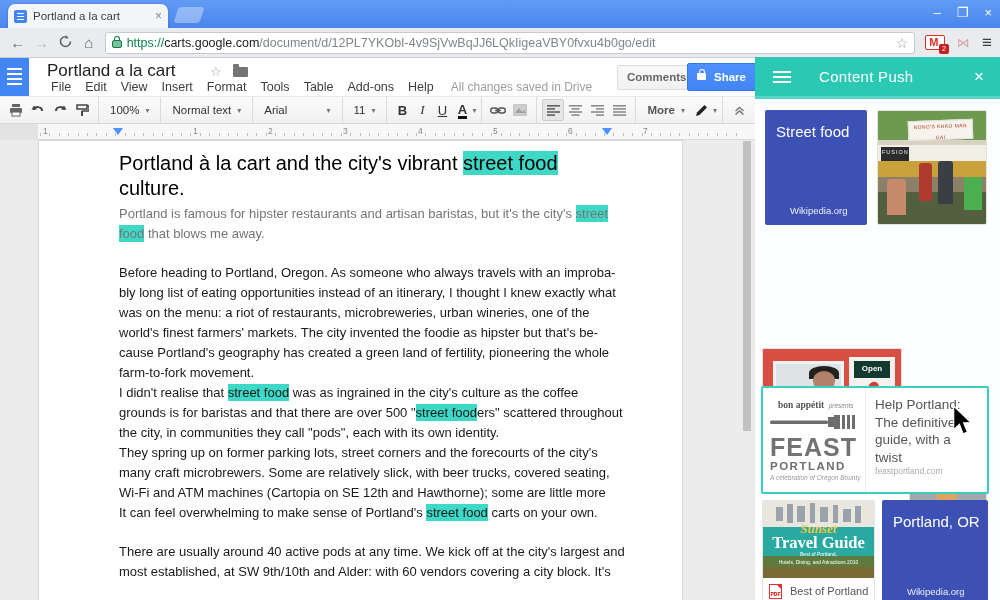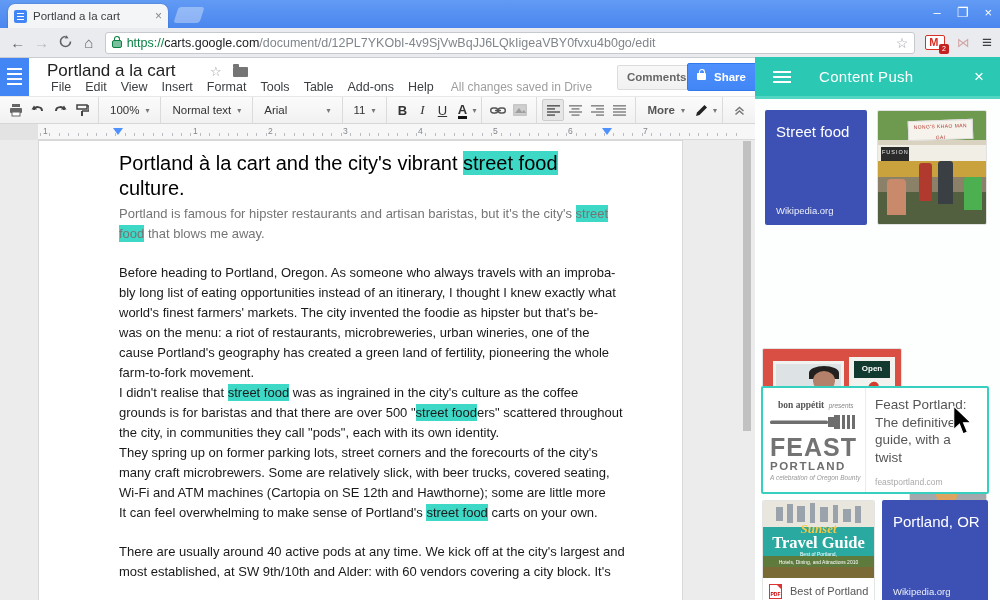--- a/index.html
+++ b/index.html
@@ -113,21 +113,21 @@
   .panel-hdr { position:absolute; left:0; top:0; width:245px; height:42px; background:#2BC8B3;
     border-bottom:3px solid #52D5C3; display:flex; align-items:center; }
   .p-burger { width:18px; height:12px; margin-left:18px; cursor:pointer;
     background:linear-gradient(#fff 0 2px,transparent 2px 5px,#fff 5px 7px,transparent 7px 10px,#fff 10px 12px); }
   .p-title { color:#fff; font-size:15px; margin-left:28px; letter-spacing:.3px; }
   .p-close { margin-left:auto; margin-right:16px; color:#fff; font-size:17px; cursor:pointer; }
   .cards { position:absolute; left:0; top:45px; width:245px; height:498px; }
   .card { position:absolute; border-radius:2px; overflow:hidden; cursor:pointer; }
   .card-indigo { background:#3D51B5; color:#fff; }
   .ci-title { font-size:15px; padding:12px 0 0 11px; line-height:19px; }
-  .ci-src { position:absolute; left:11px; bottom:9px; font-size:9.5px; color:rgba(255,255,255,.9); }
+  .ci-src { position:absolute; left:25px; bottom:9px; font-size:9.5px; color:rgba(255,255,255,.9); }
 
   
   .ph { border:1px solid #E2E2E2; }
   .ph-cart { background:linear-gradient(#6E9A50 0 26%, #D9D2C0 26% 30%, #F1EEE6 30% 44%, #C9A23E 44% 58%, #8A8168 58% 72%, #53603F 72% 100%); position:relative; }
   .ph-cart .banner { position:absolute; left:28%; top:8%; width:60%; height:18%; background:#F5F3EC;
     color:#B23B2E; font-size:5px; text-align:center; line-height:2.2; letter-spacing:.4px; transform:rotate(-2deg); border:1px solid #DDD; }
   .ph-cart .fusion { position:absolute; left:3%; top:32%; width:26%; height:12%; background:#2B2B2B;
     color:#EEE; font-size:5.5px; text-align:center; line-height:1.9; letter-spacing:1px; }
   .ph-cart .p1 { position:absolute; left:38%; top:46%; width:12%; height:34%; background:#B03A2E; border-radius:3px 3px 0 0; }
   .ph-cart .p2 { position:absolute; left:56%; top:44%; width:13%; height:38%; background:#3A3F44; border-radius:3px 3px 0 0; }
@@ -157,21 +157,21 @@
   .card-feast { background:#fff; border:2px solid #35D0C0; display:flex; }
   .feast-logo { width:46%; border-right:1px solid #ECECEC; padding:6px 4px 4px 7px; color:#6E6E6E; position:relative; }
   .fl-top { font-family:"Liberation Serif",serif; font-weight:bold; font-size:9.5px; color:#555;padding-left:8px; }
   .fl-presents { font-style:italic; font-size:6.5px; color:#888; }
   .fl-fork { margin:3px 0 2px 0; }
   .fl-feast { font-size:25px; font-weight:800; letter-spacing:1px; color:#737373; line-height:1; }
   .fl-portland { font-size:11.5px; font-weight:800; letter-spacing:1.5px; color:#6E6E6E; }
   .fl-script { font-style:italic; font-size:6.5px; color:#999; margin-top:2px; }
   .feast-txt { flex:1; padding:8px 6px 6px 9px; position:relative; }
   .ft-title { font-size:13.5px; color:#555; line-height:17.5px; }
-  .ft-src { position:absolute; left:9px; bottom:5px; font-size:8.5px; color:#AAA; }
+  .ft-src { position:absolute; left:9px; bottom:16px; font-size:8.5px; color:#AAA; }
 
   .card-sunset { background:#fff; border:1px solid #E4E4E4; }
   .sunset-img { position:relative; width:100%; height:74%; background:linear-gradient(#E9E6DE 0 34%, #2AA9A0 34% 72%, #5E7A3C 72% 86%, #7A6A35 86% 100%); overflow:hidden; }
   .sk { position:absolute; top:8%; background:#9AA3AB; }
   .sunset-word { position:absolute; left:50%; transform:translateX(-50%); top:26%; font-family:"Liberation Serif",serif;
     font-style:italic; font-weight:bold; color:#F5C945; font-size:13px; white-space:nowrap; }
   .tg-word { position:absolute; left:50%; transform:translateX(-50%); top:42%; font-family:"Liberation Serif",serif;
     font-weight:bold; color:#fff; font-size:16.5px; white-space:nowrap; }
   .tg-cap { position:absolute; left:50%; transform:translateX(-50%); top:65%; color:#fff; font-size:5px; text-align:center; white-space:nowrap; line-height:1.5; }
   .sunset-foot { display:flex; align-items:center; height:26%; padding-left:6px; }
@@ -410,22 +410,22 @@
             <div class="dline"><span>culture.</span></div>
           </div>
           <div class="blk subtitle">
             <div class="dline"><span>Portland is famous for hipster restaurants and artisan baristas, but it's the city's </span><span class="hl">street</span></div>
             <div class="dline"><span class="hl">food</span><span> that blows me away.</span></div>
           </div>
           <div class="blk spacer"></div>
           <div class="blk body">
             <div class="dline"><span>Before heading to Portland, Oregon. As someone who always travels with an improba-</span></div>
             <div class="dline"><span>bly long list of eating opportunities instead of an itinerary, I thought I knew exactly what</span></div>
+            <div class="dline"><span>was on the menu: a riot of restaurants, microbreweries, urban wineries, one of the</span></div>
             <div class="dline"><span>world's finest farmers' markets. The city invented the foodie as hipster but that's be-</span></div>
-            <div class="dline"><span>was on the menu: a riot of restaurants, microbreweries, urban wineries, one of the</span></div>
             <div class="dline"><span>cause Portland's geography has created a green land of fertility, pioneering the whole</span></div>
             <div class="dline"><span>farm-to-fork movement.</span></div>
           </div>
           <div class="blk body">
             <div class="dline"><span>I didn't realise that </span><span class="hl">street food</span><span> was as ingrained in the city's culture as the coffee</span></div>
             <div class="dline"><span>grounds is for baristas and that there are over 500 "</span><span class="hl">street food</span><span>ers" scattered throughout</span></div>
             <div class="dline"><span>the city, in communities they call "pods", each with its own identity.</span></div>
           </div>
           <div class="blk body">
             <div class="dline"><span>They spring up on former parking lots, street corners and the forecourts of the city's</span></div>
@@ -498,21 +498,21 @@
                   <rect x="77" y="0" width="3" height="14"></rect>
                   <rect x="82" y="0" width="3" height="14"></rect>
                 </g>
               </svg>
           </div>
           <div class="fl-feast">FEAST</div>
           <div class="fl-portland">PORTLAND</div>
           <div class="fl-script">A celebration of Oregon Bounty</div>
         </div>
         <div class="feast-txt">
-          <div class="ft-title">Feast Portland: The definitive guide, with a twist</div>
+          <div class="ft-title">Help Portland: The definitive guide, with a twist</div>
           <div class="ft-src">feastportland.com</div>
         </div>
       </div>
 
       <div class="card card-sunset" style="left:7px; top:398px; width:113px; height:106px;">
         <div class="sunset-img">
           <span class="sk" style="left:12%; width:6%; height:18%;"></span>
           <span class="sk" style="left:22%; width:5%; height:24%; top:4%;"></span>
           <span class="sk" style="left:31%; width:7%; height:20%; top:7%;"></span>
           <span class="sk" style="left:42%; width:5%; height:26%; top:3%;"></span>

